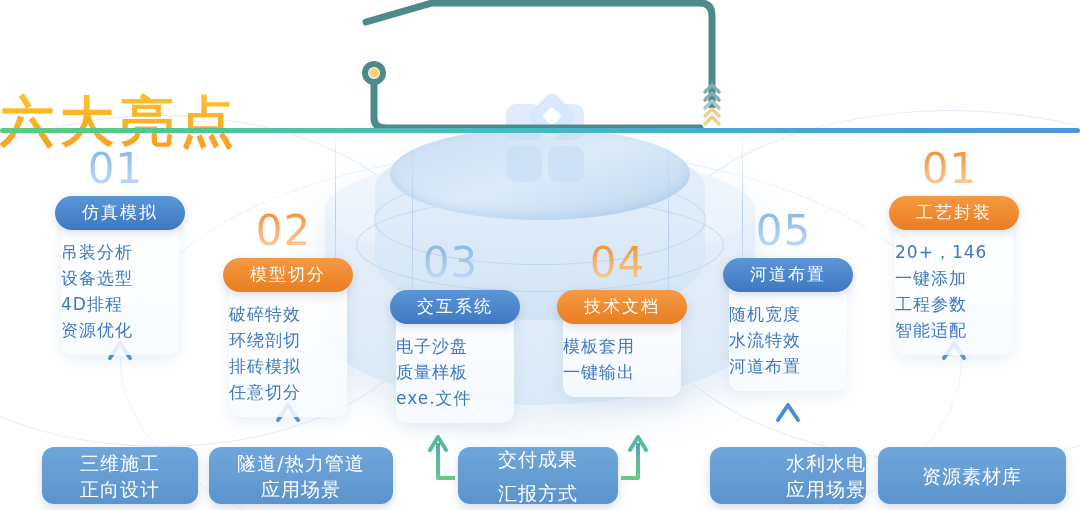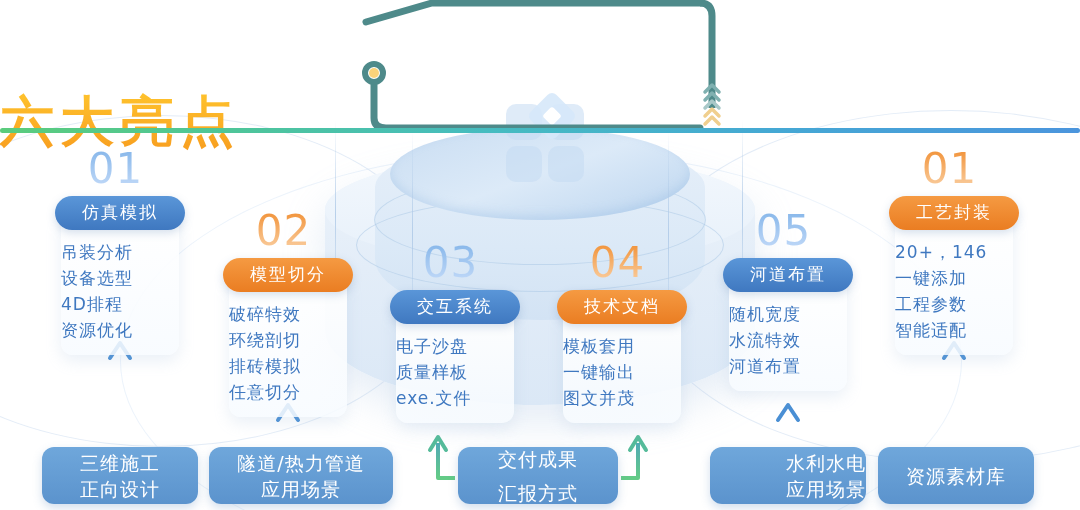--- a/index.html
+++ b/index.html
@@ -222,21 +222,20 @@
       <div class="line">exe.文件</div>
     </div>
     <div class="pill blue">交互系统</div>
   </div>
 
   <div class="card" style="left:563px;top:290px;">
     <div class="num orange">04</div>
     <div class="body">
       <div class="line">模板套用</div>
       <div class="line">一键输出</div>
-      <div class="line">图文并茂</div>
     </div>
     <div class="pill orange">技术文档</div>
   </div>
 
   <div class="card" style="left:729px;top:258px;">
     <div class="num blue">05</div>
     <div class="body">
       <div class="line">随机宽度</div>
       <div class="line">水流特效</div>
       <div class="line">河道布置</div>
@@ -268,17 +267,17 @@
   <div class="bbox" style="left:458px;top:447px;width:160px;height:57px;gap:8px;">
     <div class="bl">交付成果</div>
     <div class="bl">汇报方式</div>
   </div>
 
   <div class="bbox" style="left:710px;top:447px;width:156px;height:57px;align-items:flex-end;">
     <div class="bl">水利水电</div>
     <div class="bl">应用场景</div>
   </div>
 
-  <div class="bbox" style="left:878px;top:447px;width:156px;height:57px;">
+  <div class="bbox" style="left:878px;top:447px;width:188px;height:57px;">
     <div class="bl">资源素材库</div>
   </div>
 
 </div>
 
 </body></html>

